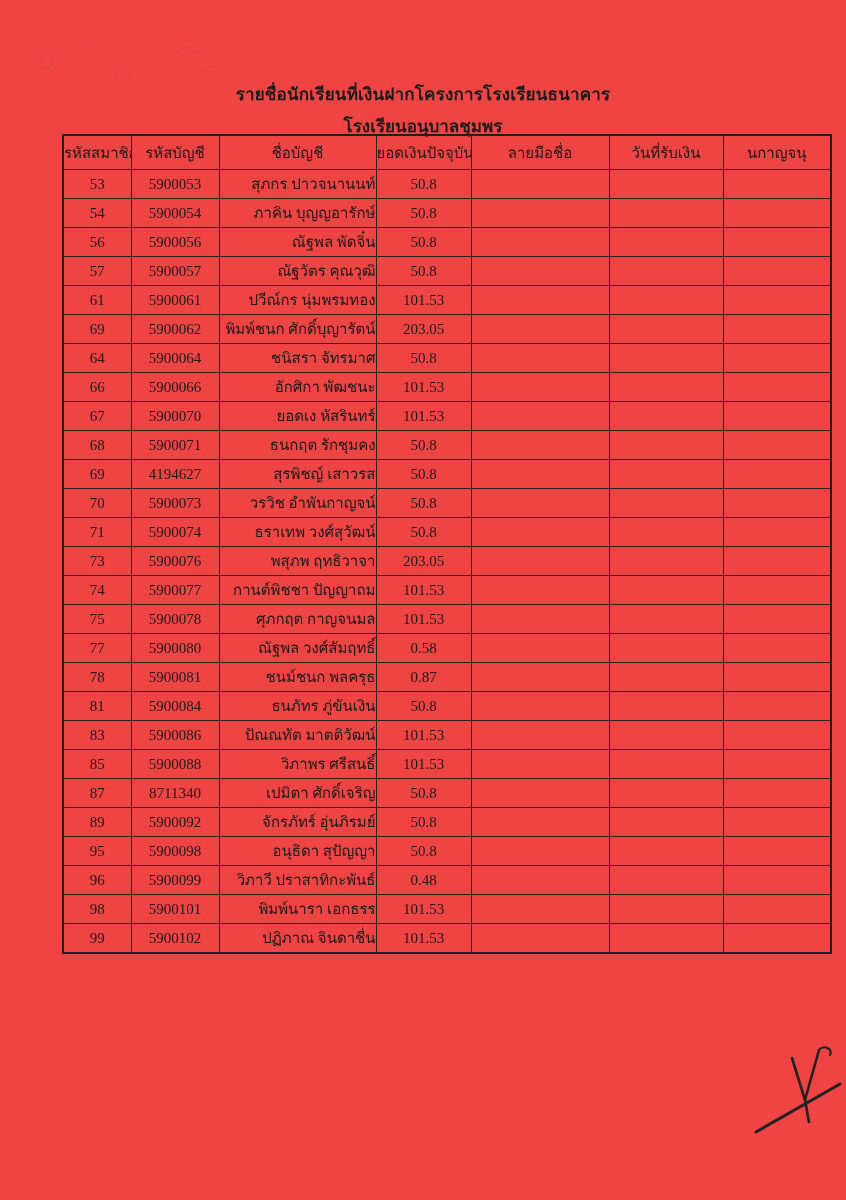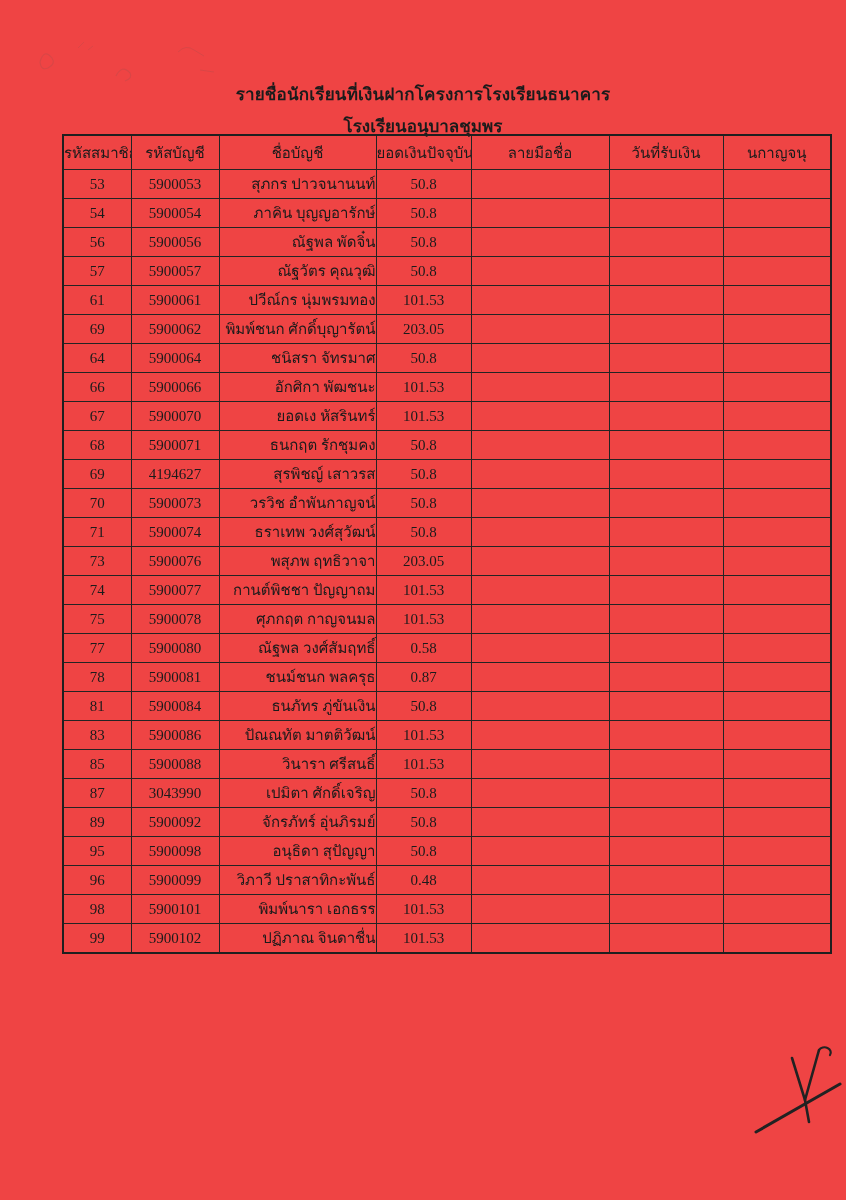--- a/index.html
+++ b/index.html
@@ -297,29 +297,29 @@
     <td>5900086</td>
     <td class="name-cell">ปัณณทัต มาตติวัฒน์</td>
     <td>101.53</td>
     <td></td>
     <td></td>
     <td></td>
   </tr>
         <tr>
     <td>85</td>
     <td>5900088</td>
-    <td class="name-cell">วินารา ศรีสนธิ์</td>
+    <td class="name-cell">วิภาพร ศรีสนธิ์</td>
     <td>101.53</td>
     <td></td>
     <td></td>
     <td></td>
   </tr>
         <tr>
     <td>87</td>
-    <td>3043990</td>
+    <td>8711340</td>
     <td class="name-cell">เปมิตา ศักดิ์เจริญ</td>
     <td>50.8</td>
     <td></td>
     <td></td>
     <td></td>
   </tr>
         <tr>
     <td>89</td>
     <td>5900092</td>
     <td class="name-cell">จักรภัทร์ อุ่นภิรมย์</td>

